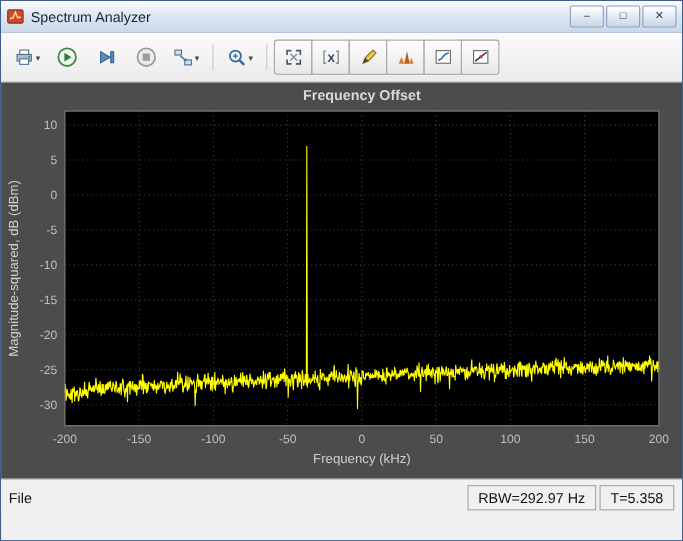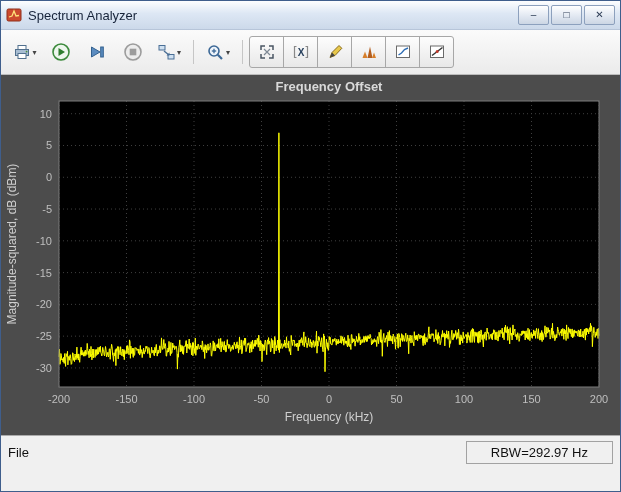--- a/index.html
+++ b/index.html
@@ -32,21 +32,21 @@
   .tb-toggle:first-child{margin-left:0;border-radius:3px 0 0 3px;}
   .tb-toggle:last-child{border-radius:0 3px 3px 0;}
   
   .plot-region{height:360px;flex:none;position:relative;background:#4c4c4c;}
   .plot-region svg{position:absolute;left:0;top:0;}
   
   .statusbar{height:32px;flex:none;display:flex;align-items:center;background:#f0f0f0;
              border-top:1px solid #ababab;padding:0 7px;font-size:13px;color:#111;}
   .status-text{flex:none;}
   .status-spacer{flex:1 1 auto;}
-  .status-cell{flex:none;border:1px solid #a2a2a2;background:#f0f0f0;padding:3px 24px;margin-left:3px;
+  .status-cell{flex:none;border:1px solid #a2a2a2;background:#f0f0f0;padding:3px 9px;margin-left:3px;
                font-size:13px;color:#111;white-space:nowrap;}
 </style>
 </head>
 <body>
 
 <div class="window">
 
   <div class="titlebar">
     <svg class="title-icon" viewBox="0 0 16 16">
       <rect x="1" y="2" width="14" height="12" rx="1.5" fill="#cc4a2e" stroke="#8f2f1b"></rect>
@@ -193,15 +193,16 @@
         <text x="328" y="16" font-size="13" fill="#d9d9d9" text-anchor="middle" font-family="Liberation Sans, sans-serif" font-weight="bold">Frequency Offset</text>
         <text x="328" y="346" font-size="12" fill="#cfcfcf" text-anchor="middle" font-family="Liberation Sans, sans-serif">Frequency (kHz)</text>
         <text x="0" y="0" font-size="12" fill="#cfcfcf" text-anchor="middle" font-family="Liberation Sans, sans-serif" transform="translate(15 169) rotate(-90)">Magnitude-squared, dB (dBm)</text>
       </svg>
   </div>
 
   <div class="statusbar">
     <span class="status-text">File</span>
     <span class="status-spacer"></span>
     <span class="status-cell">RBW=292.97 Hz</span>
+    <span class="status-cell">T=5.358</span>
   </div>
 
 </div>
 
 </body></html>

